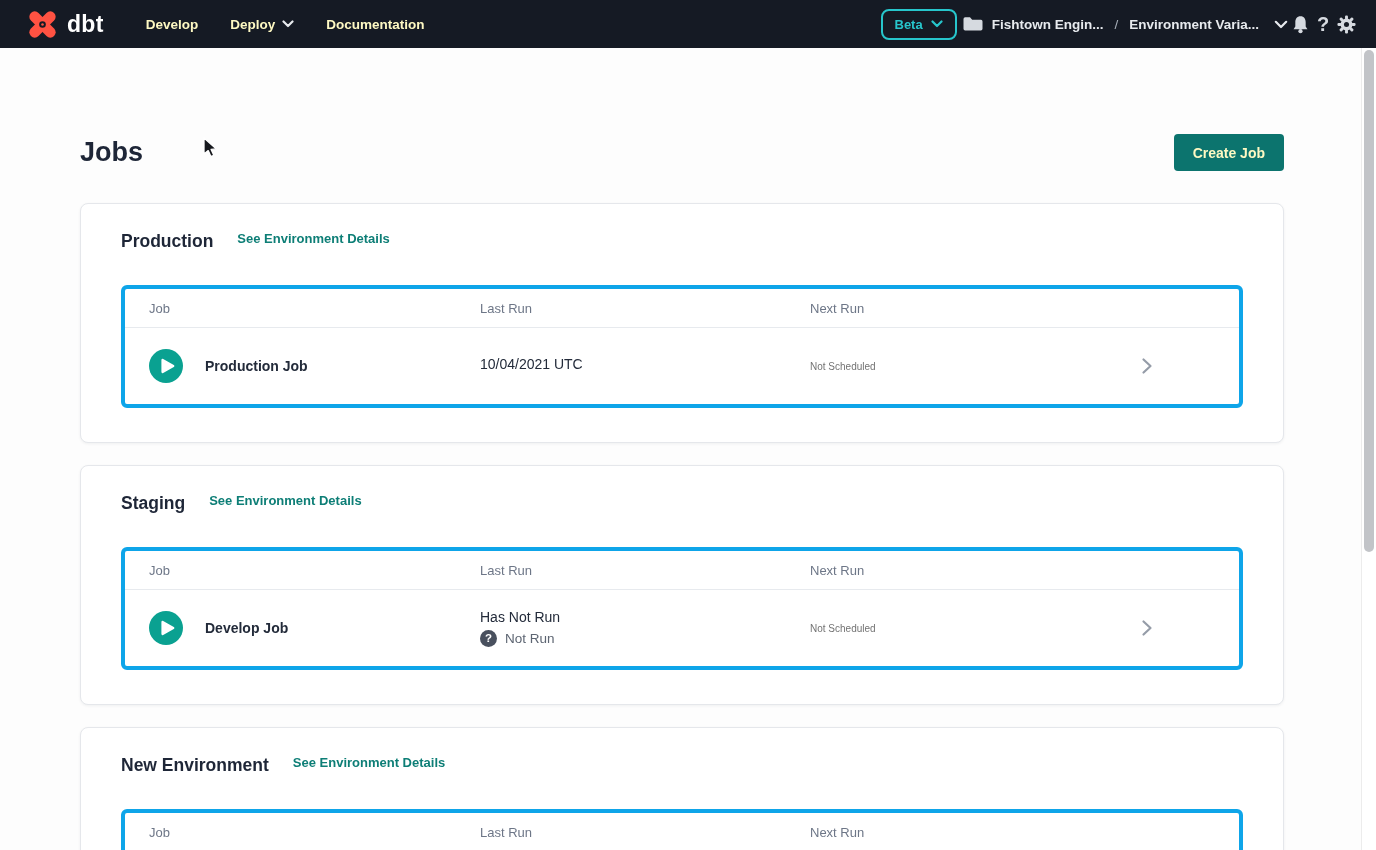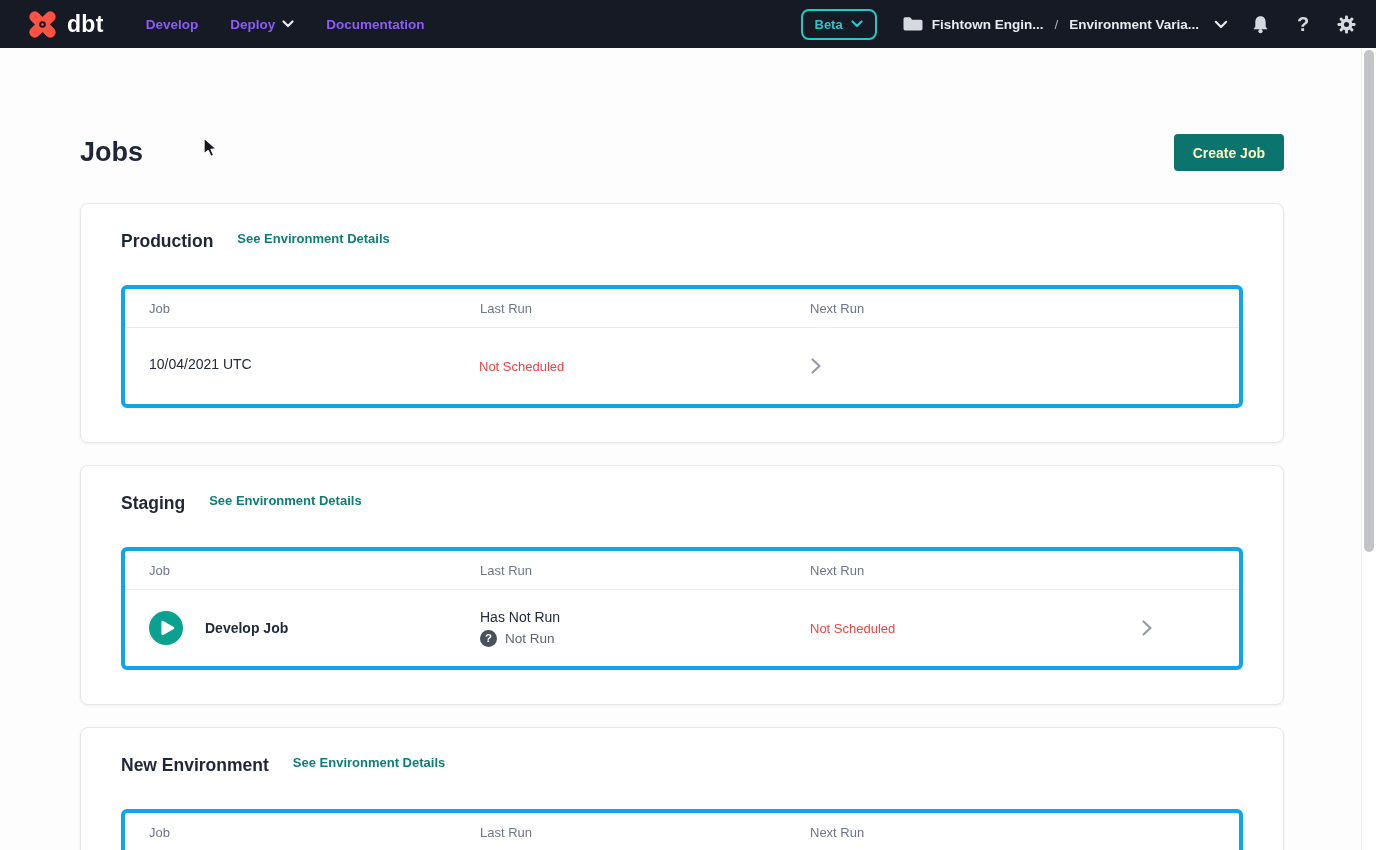--- a/index.html
+++ b/index.html
@@ -7,23 +7,23 @@
   body { font-family:"Liberation Sans", sans-serif; }
   .screen { position:relative; width:1376px; height:850px; background:#fdfdfd; overflow:hidden; }
 
   
   .navbar { position:absolute; top:0; left:0; width:1376px; height:48px; background:#151a24;
             display:flex; align-items:center; justify-content:space-between; padding:0 18px 0 24px; z-index:10; }
   .nav-left { display:flex; align-items:center; gap:42px; }
   .brand { display:flex; align-items:center; gap:6px; cursor:pointer; }
   .brand-text { color:#ffffff; font-size:23px; font-weight:bold; letter-spacing:.3px; }
   .nav-menu { display:flex; align-items:center; gap:32px; }
-  .nav-item { color:#8b5cf6; font-size:13.5px; font-weight:700; display:flex; align-items:center; gap:7px; cursor:pointer; text-decoration:none; }
-
-  .nav-right { display:flex; align-items:center; gap:20px; }
+  .nav-item { color:#fef9c3; font-size:13.5px; font-weight:700; display:flex; align-items:center; gap:7px; cursor:pointer; text-decoration:none; }
+
+  .nav-right { display:flex; align-items:center; }
   .beta-btn { background:transparent; border:2px solid #27c6cc; color:#27c6cc; border-radius:8px; height:31px;
               padding:0 12px; font-size:13px; font-weight:700; display:flex; align-items:center; gap:8px;
               font-family:"Liberation Sans", sans-serif; cursor:pointer; margin-right:6px; }
   .crumb { display:flex; align-items:center; gap:9px; color:#e7eaee; font-size:13.5px; font-weight:700; }
   .crumb-sep { color:#aab1bb; font-weight:400; padding:0 2px; }
   .crumb-caret { margin-left:6px; display:flex; align-items:center; cursor:pointer; }
   .icon-btn { background:none; border:none; padding:0; display:flex; align-items:center; justify-content:center; cursor:pointer; }
   .help-glyph { color:#d6dae0; font-size:20px; font-weight:bold; line-height:1; }
 
   
@@ -41,21 +41,21 @@
           padding:27px 40px 34px; margin-bottom:22px; }
   .card-head { display:flex; align-items:flex-start; gap:24px; }
   .card-head h2 { font-size:17.5px; color:#1e2637; font-weight:700; }
   .env-link { font-size:13px; font-weight:700; color:#0d7e76; text-decoration:none; cursor:pointer; }
 
   .jobs-table { margin-top:33px; border:4px solid #0ea5e9; border-radius:6px; overflow:hidden; background:#fff; }
   .thead { display:flex; align-items:center; height:39px; padding:0 24px; font-size:13px; color:#6d7687; border-bottom:1px solid #e7eaee; }
   .trow { display:flex; align-items:center; height:76px; padding:0 24px; cursor:pointer; }
   .col-job  { width:331px; }
   .col-last { width:330px; }
-  .col-next { width:330px; font-size:13px; color:#ef4444; }
+  .col-next { width:330px; font-size:10px; color:#737373; }
   .col-chev { flex:1; display:flex; align-items:center; }
   .cell-job { display:flex; align-items:center; gap:22px; }
   .play-btn { width:34px; height:34px; border:none; background:none; padding:0; cursor:pointer; flex:none; }
   .job-name { font-size:14px; font-weight:700; color:#232b3a; }
   .lr-line1 { font-size:14px; color:#232b3a; margin-bottom:5px; }
   .lr-status { display:flex; align-items:center; gap:8px; font-size:13.5px; }
   .lr-status.success { color:#0e9183; }
   .lr-status.notrun  { color:#5d6572; }
 
   .empty-row { height:160px; display:flex; justify-content:center; }
@@ -176,20 +176,31 @@
         <a class="env-link">See Environment Details</a>
       </div>
       <div class="jobs-table">
         <div class="thead">
           <div class="col-job">Job</div>
           <div class="col-last">Last Run</div>
           <div class="col-next" style="font-size:13px;color:#6d7687;">Next Run</div>
           <div class="col-chev"></div>
         </div>
         <div class="trow">
+          <div class="col-job cell-job">
+            <button class="play-btn">
+              <span style="display:flex;">
+                <svg width="34" height="34" viewBox="0 0 34 34">
+                  <circle cx="17" cy="17" r="17" fill="#0aa191"></circle>
+                  <path d="M13.6 11 L24.2 17 L13.6 23 Z" fill="#ffffff" stroke="#ffffff" stroke-width="2.4" stroke-linejoin="round"></path>
+                </svg>
+              </span>
+            </button>
+            <span class="job-name">Production Job</span>
+          </div>
           <div class="col-last">
             <div class="lr-line1">10/04/2021 UTC</div>
           </div>
           <div class="col-next">Not Scheduled</div>
           <div class="col-chev">
             <span style="display:flex;">
               <svg width="14" height="18" viewBox="0 0 14 18">
                   <path d="M3.5 2.5 L10.5 9 L3.5 15.5" fill="none" stroke="#959ca8" stroke-width="2.2" stroke-linecap="round" stroke-linejoin="round"></path>
                 </svg>
             </span>

